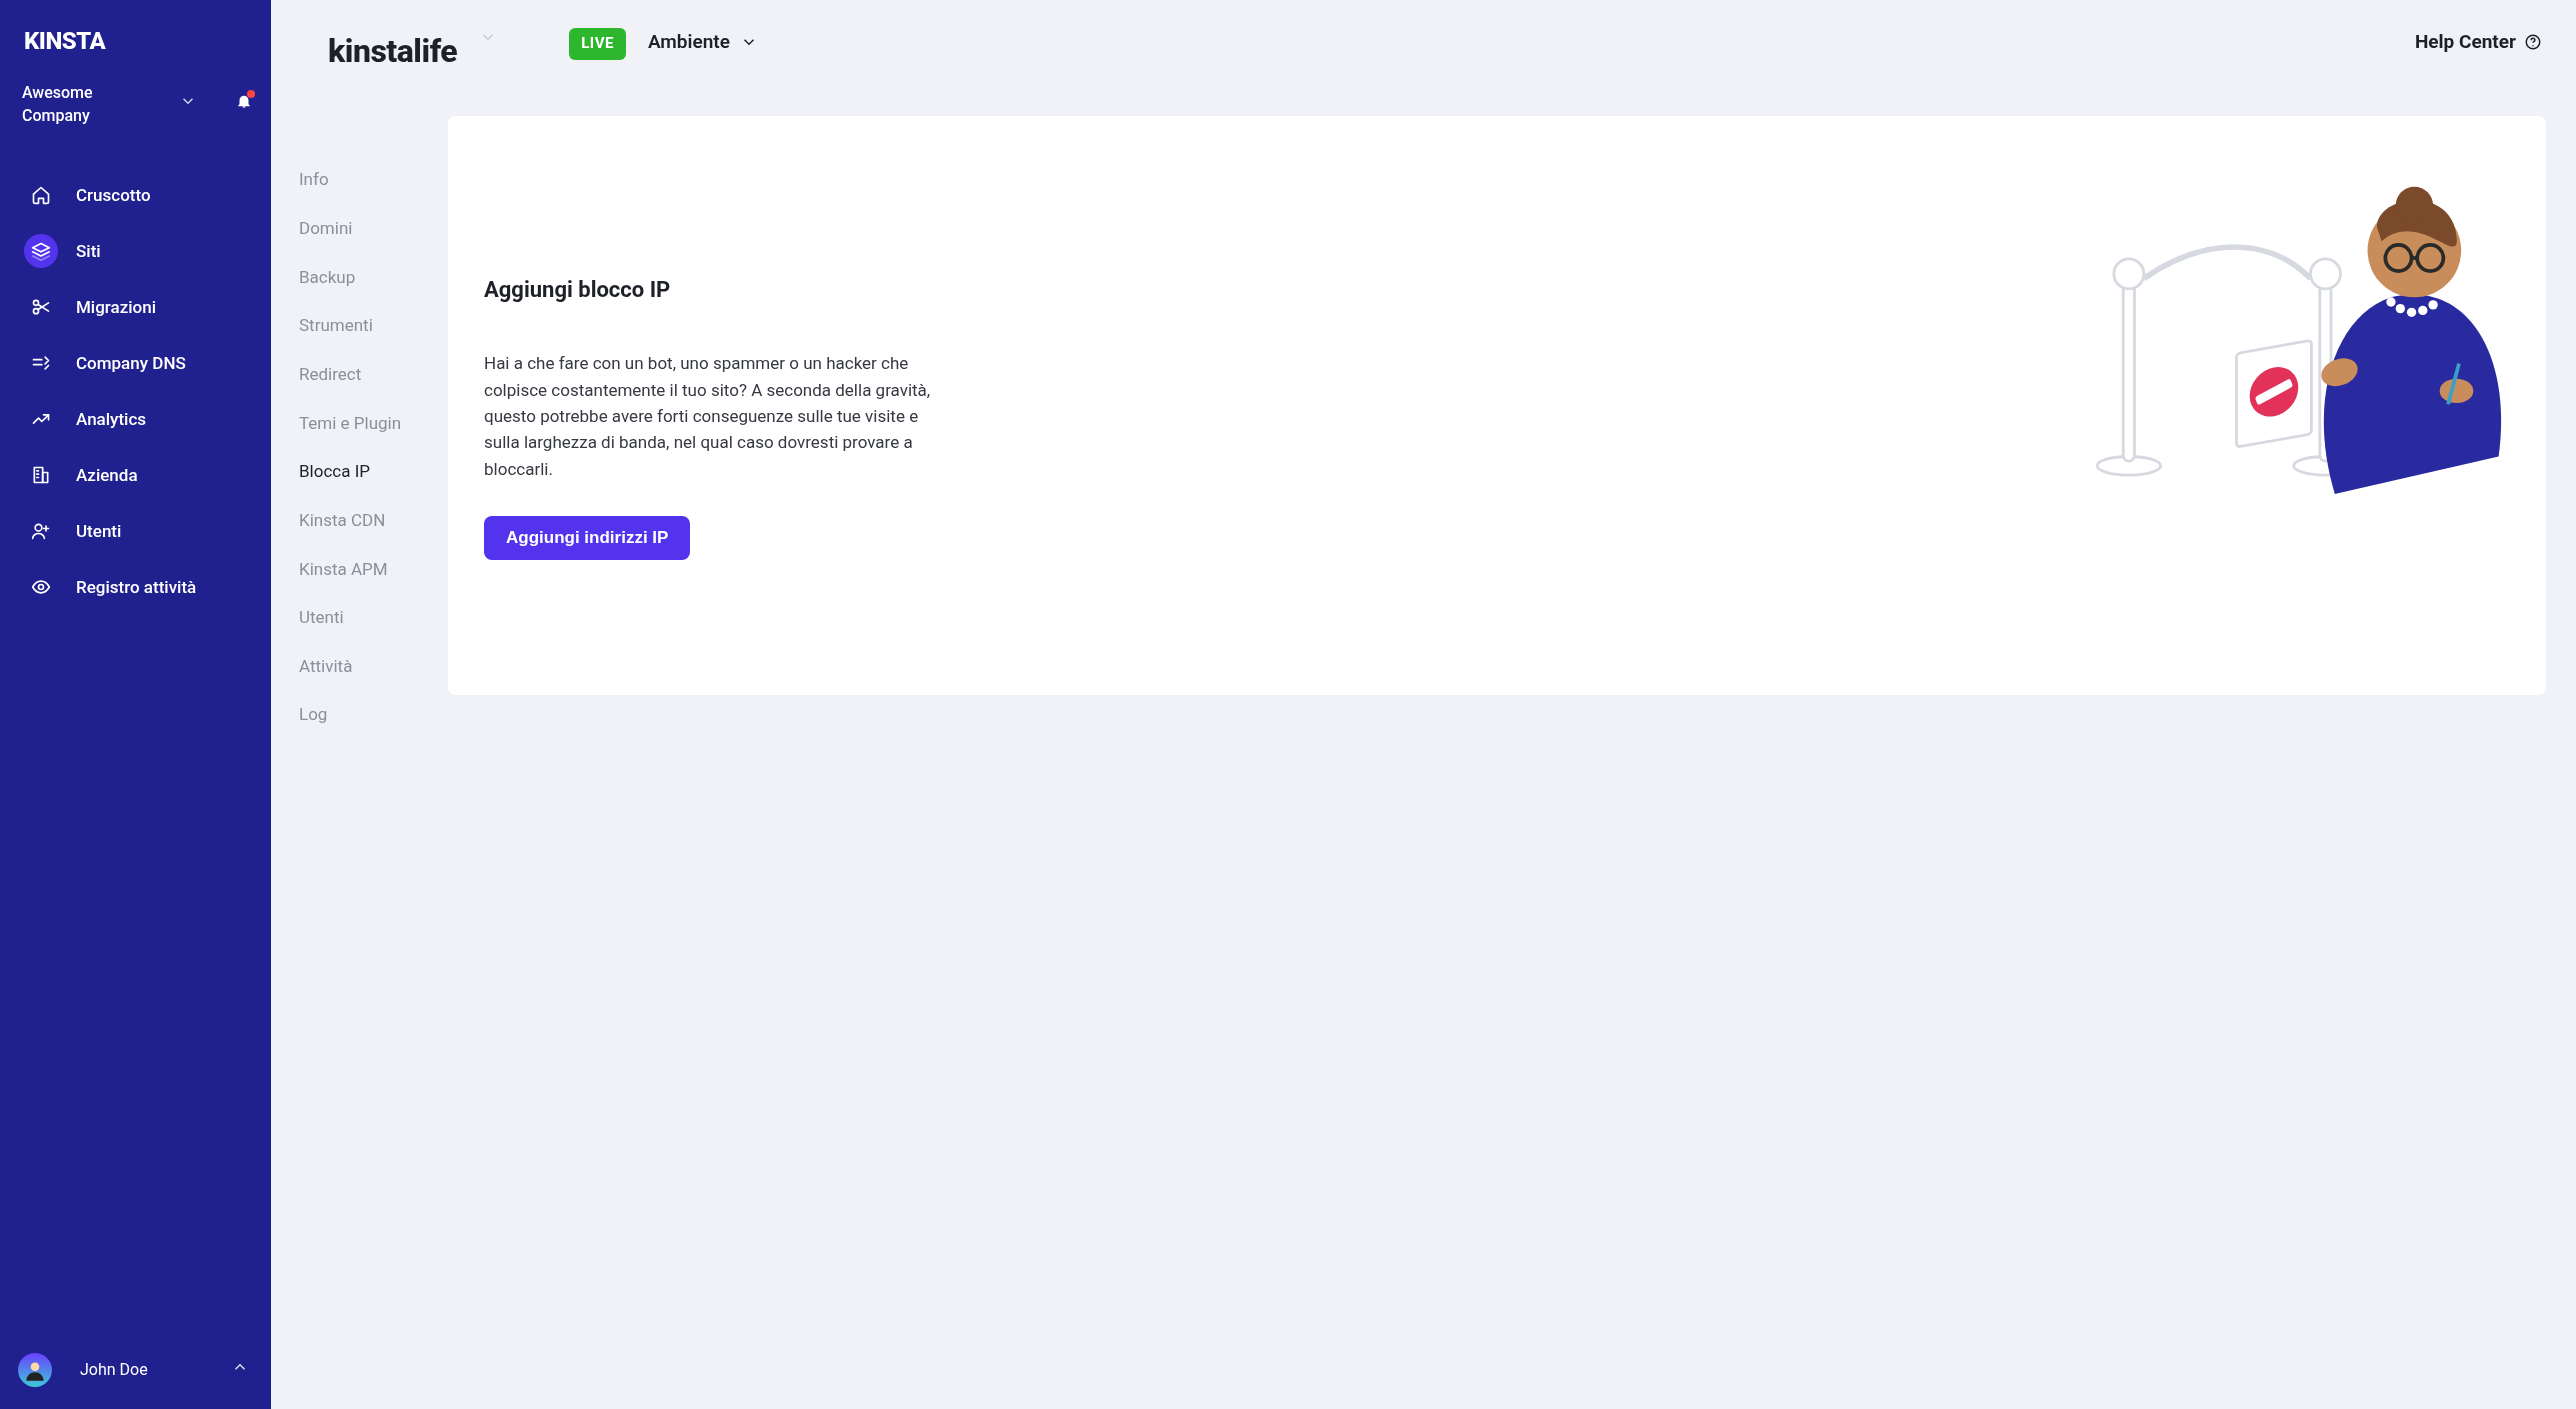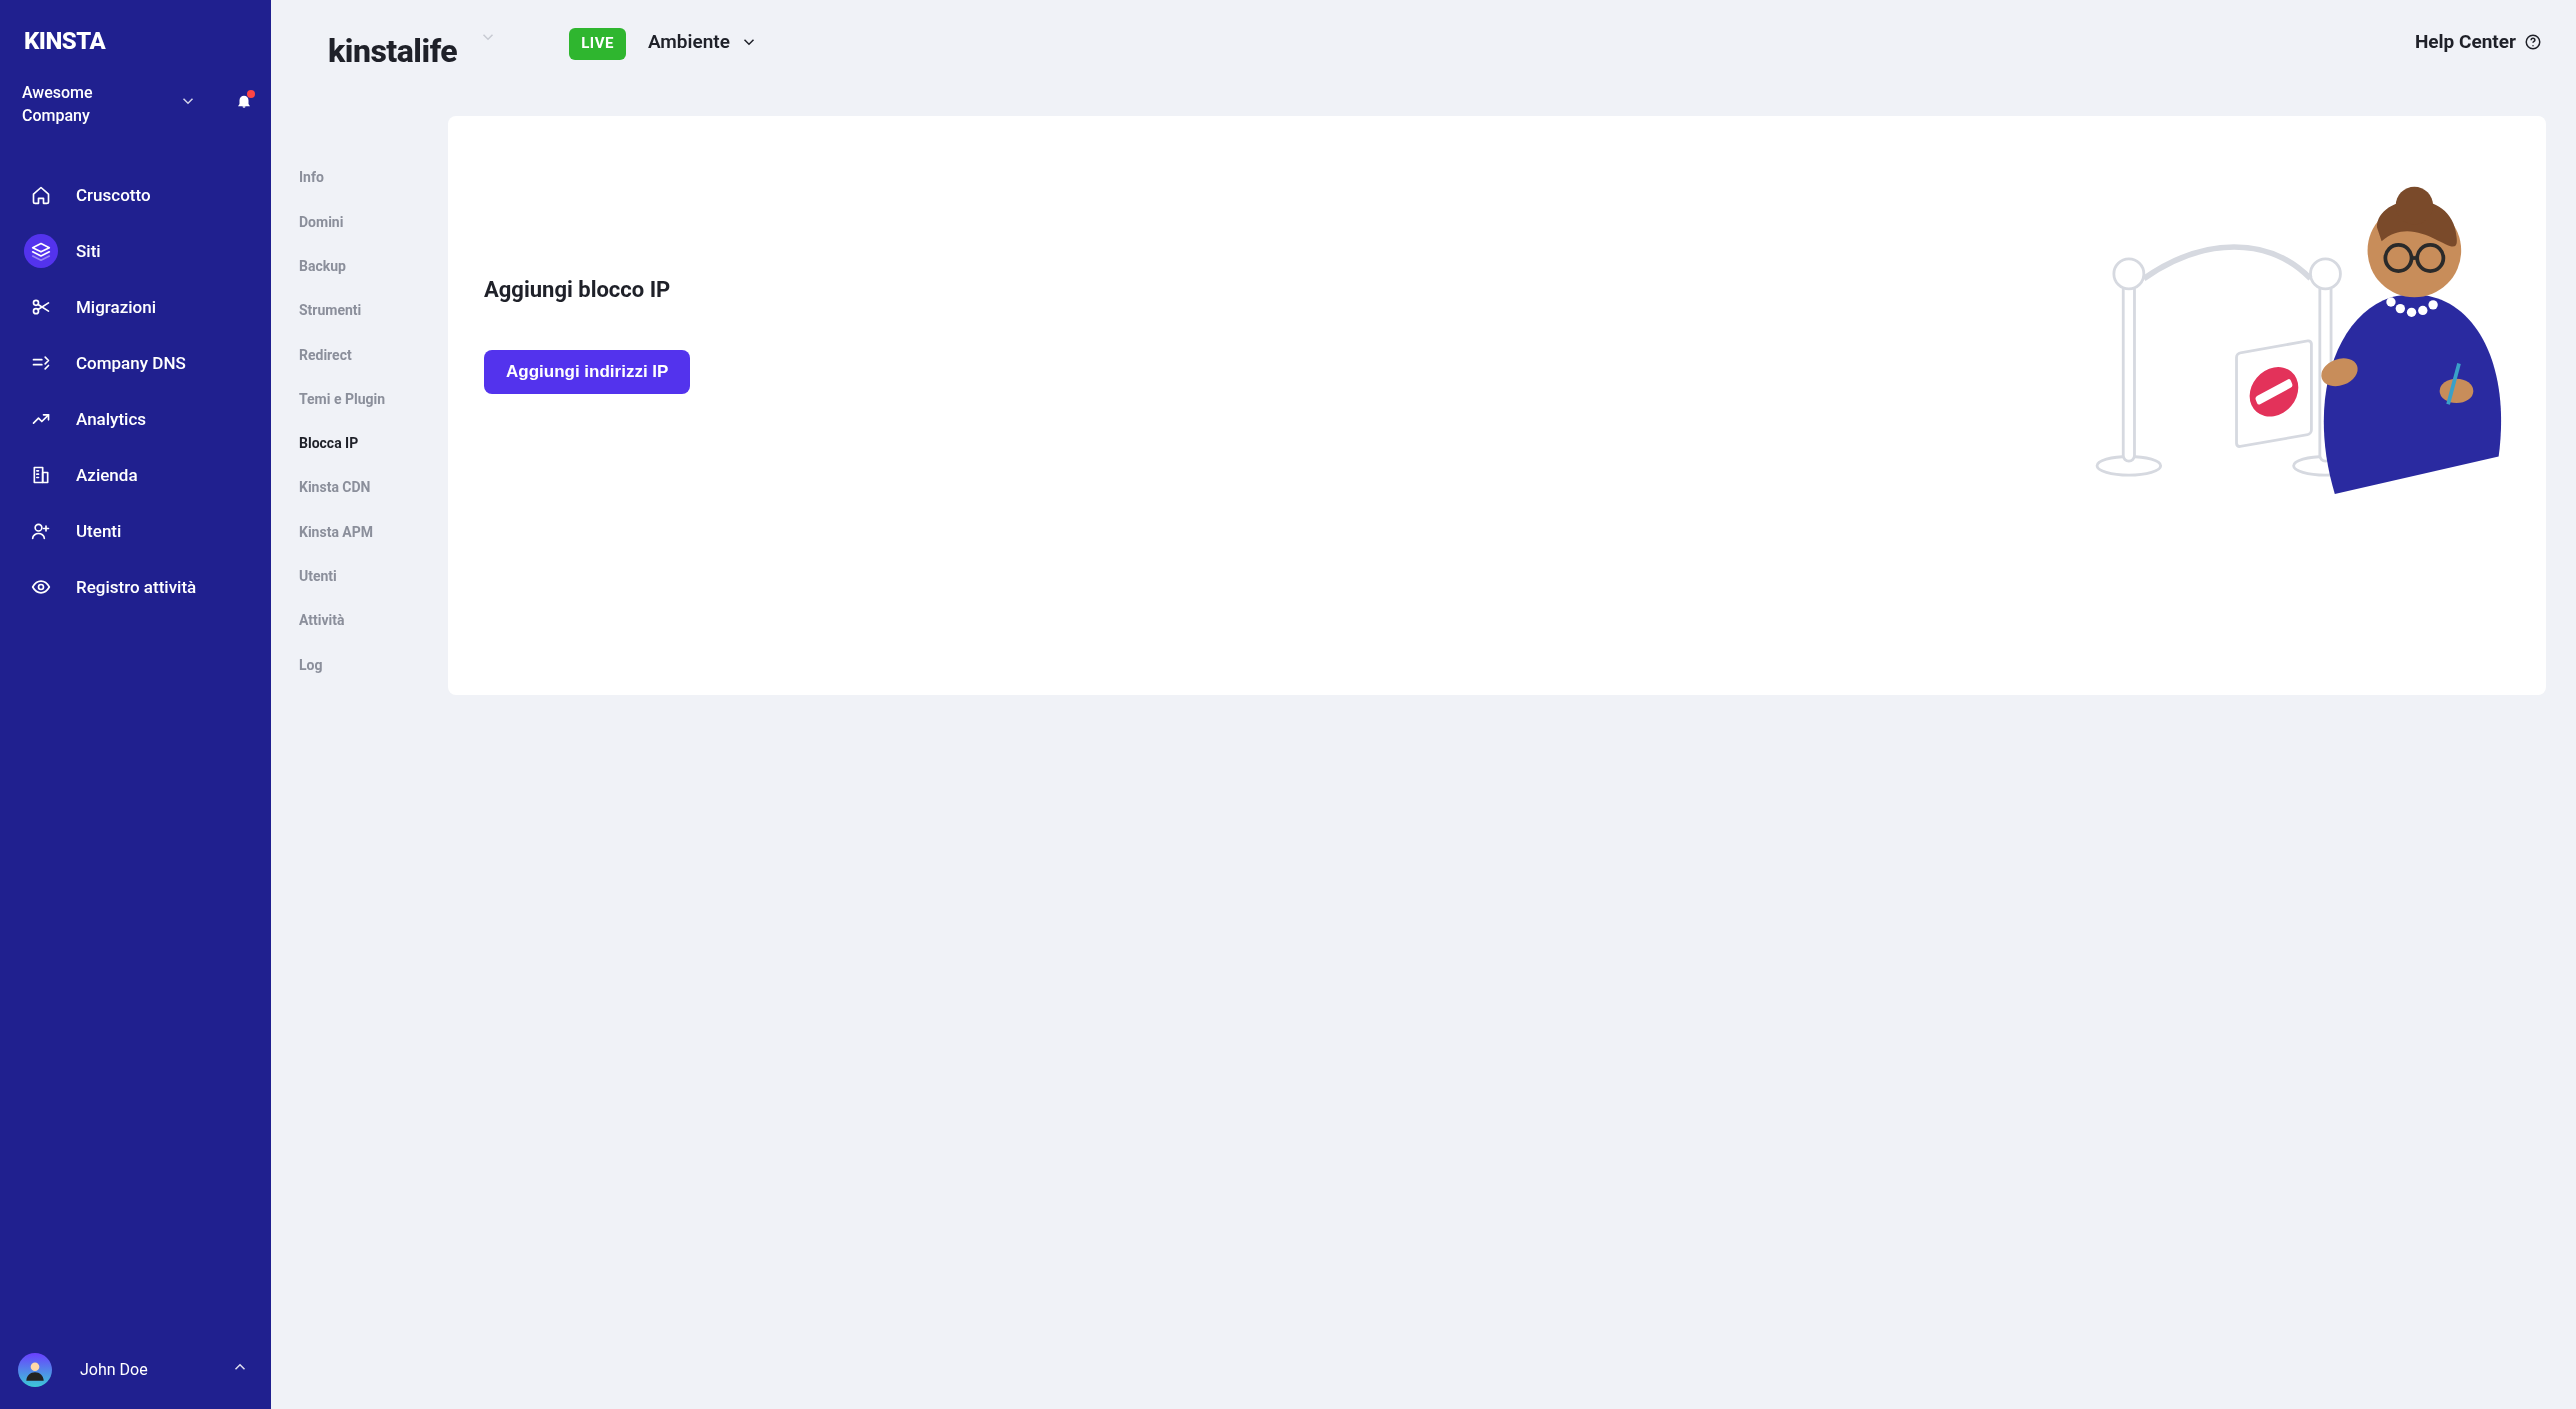--- a/index.html
+++ b/index.html
@@ -137,22 +137,22 @@
   }
 
   .subnav{
     width:149px;
     flex:0 0 149px;
     padding-top:69px;
     padding-left:4px;
   }
   .subnav-item{
     padding:12px 0;
-    font-size:14px;
-    font-weight:700;
+    font-size:17px;
+    font-weight:400;
     color:var(--subnav-text);
     cursor:pointer;
     white-space:nowrap;
   }
   .subnav-item.active{color:var(--subnav-text-active);}
 
   .card{
     flex:1;
     background:var(--card-bg);
     border-radius:8px;
@@ -349,20 +349,21 @@
         <div class="subnav-item">Kinsta CDN</div>
         <div class="subnav-item">Kinsta APM</div>
         <div class="subnav-item">Utenti</div>
         <div class="subnav-item">Attività</div>
         <div class="subnav-item">Log</div>
       </nav>
 
       <section class="card">
         <div class="card-left">
           <h2>Aggiungi blocco IP</h2>
+          <p>Hai a che fare con un bot, uno spammer o un hacker che colpisce costantemente il tuo sito? A seconda della gravità, questo potrebbe avere forti conseguenze sulle tue visite e sulla larghezza di banda, nel qual caso dovresti provare a bloccarli.</p>
           <button class="primary-btn">Aggiungi indirizzi IP</button>
         </div>
 
         <div class="card-right">
           <svg class="illus" viewBox="0 0 460 360">
 
             <g stroke="#d6d9e0" stroke-width="3" fill="none">
               <ellipse cx="60" cy="300" rx="34" ry="10" fill="#fff"></ellipse>
               <ellipse cx="270" cy="300" rx="34" ry="10" fill="#fff"></ellipse>
               <rect x="54" y="105" width="12" height="190" rx="6" fill="#fff"></rect>

